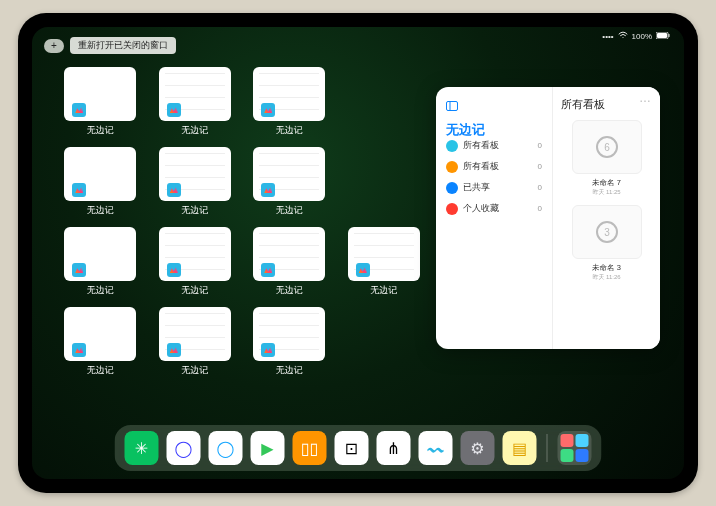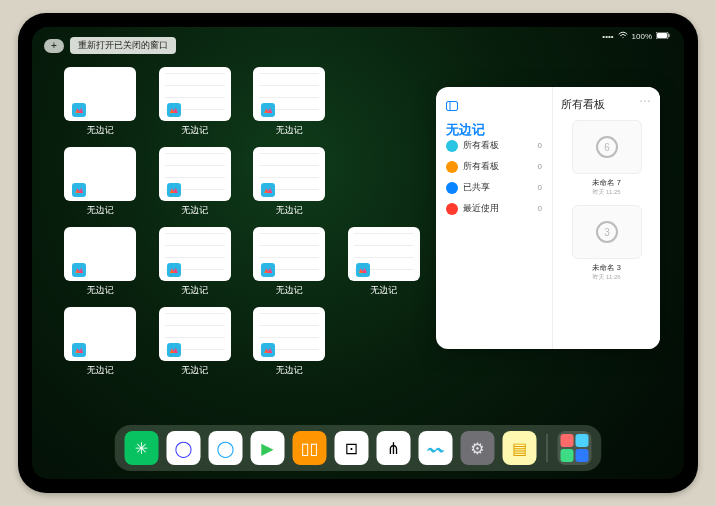--- a/index.html
+++ b/index.html
@@ -286,21 +286,21 @@
             <div class="ff-item">
               <div class="left">
                 <div class="ff-dot" style="background: rgb(10, 132, 255);"></div>
                 <span>已共享</span>
               </div>
               <span class="count">0</span>
             </div>
             <div class="ff-item">
               <div class="left">
                 <div class="ff-dot" style="background: rgb(255, 59, 48);"></div>
-                <span>最近使用</span>
+                <span>个人收藏</span>
               </div>
               <span class="count">0</span>
             </div>
           </div>
       </div>
       <div class="ff-right">
         <div class="ff-more">…</div>
         <div class="ff-right-title">所有看板</div>
         <div id="ff-boards">
             <div class="board">

